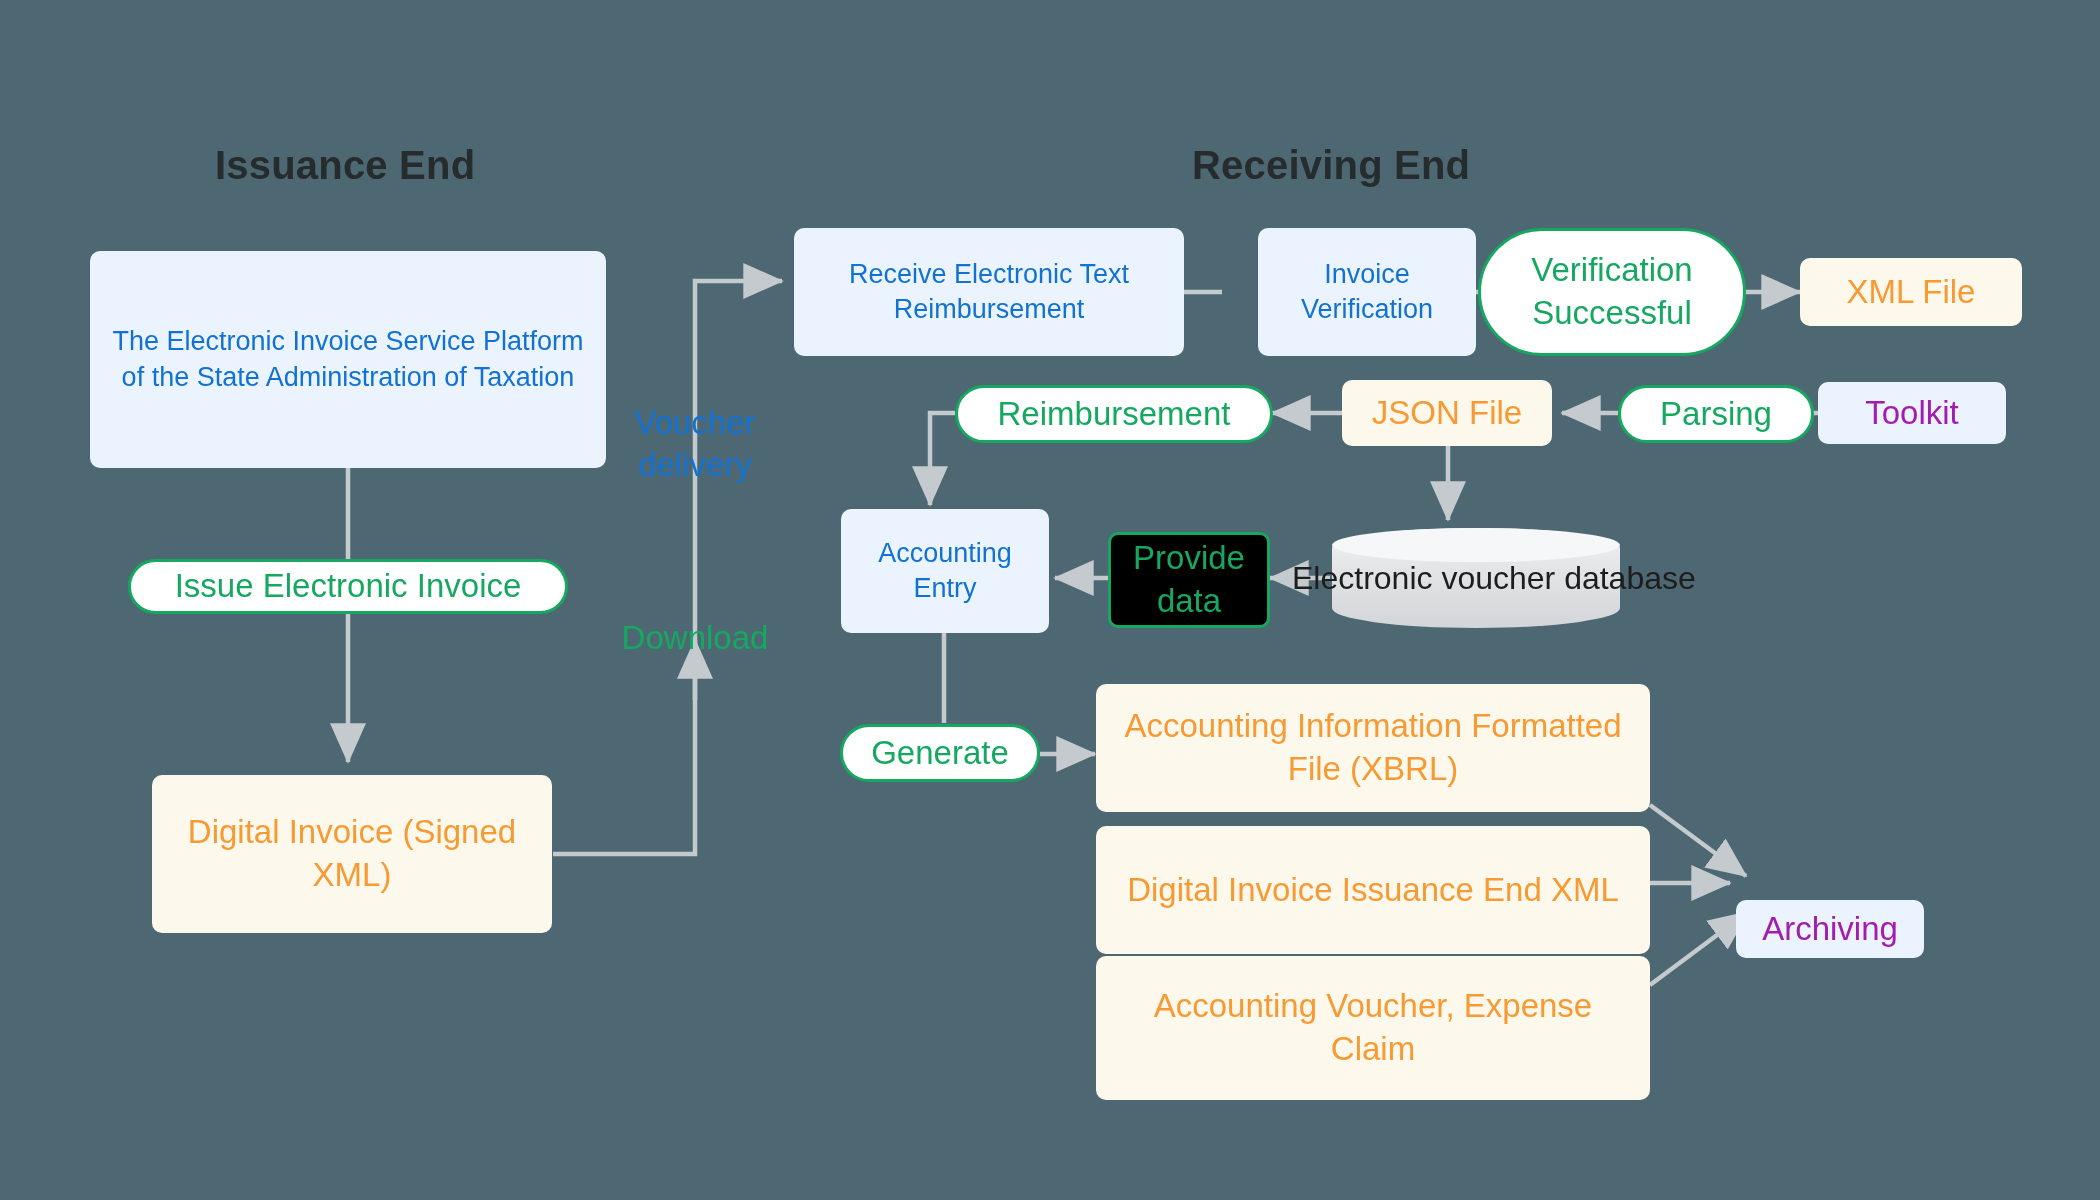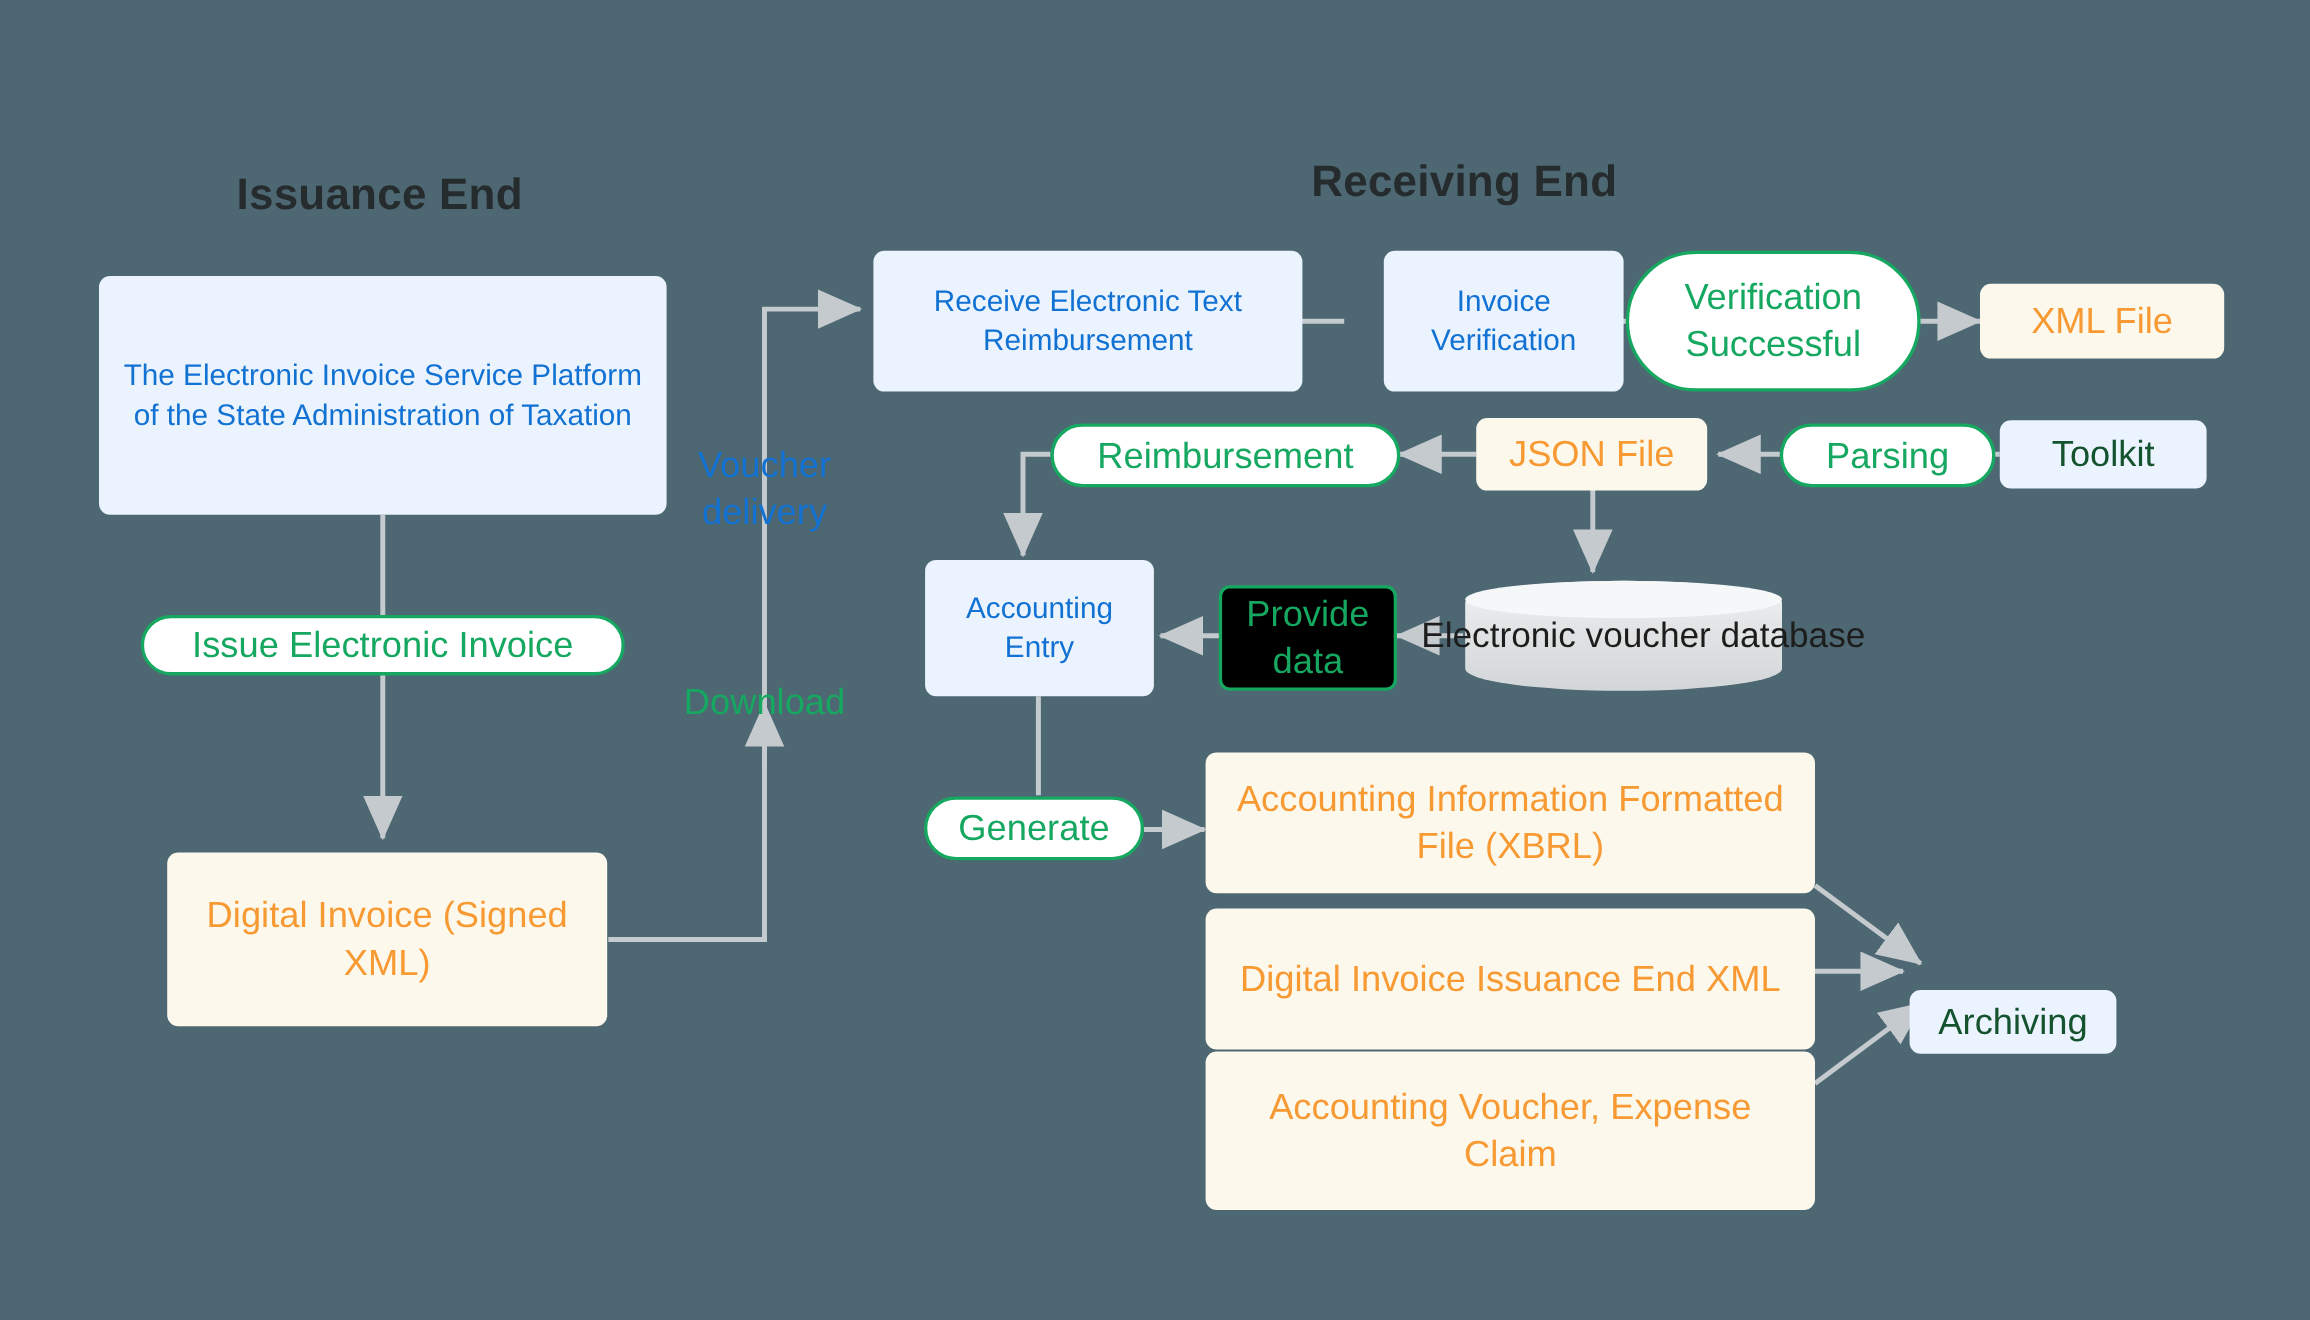--- a/index.html
+++ b/index.html
@@ -15,21 +15,21 @@
 
   .node{position:absolute;box-sizing:border-box;display:flex;align-items:center;justify-content:center;
         text-align:center;line-height:1.30;}
 
   
   .title{position:absolute;color:#262c2e;font-size:40px;font-weight:bold;letter-spacing:.2px;}
 
   
   .blue{background:#eaf3fe;color:#1272d3;border-radius:10px;font-size:27px;}
   
-  .blue-s{background:#eaf3fe;color:#14532d;border-radius:10px;font-size:33px;}
+  .blue-s{background:#eaf3fe;color:#a21caf;border-radius:10px;font-size:33px;}
   
   .cream{background:#fdf8ec;color:#f79a33;border-radius:10px;font-size:33px;}
   
   .pill{background:#ffffff;color:#16a861;border:3px solid #16a861;border-radius:999px;font-size:33px;}
   
   .grect{background:#000000;color:#16a861;border:3px solid #16a861;border-radius:10px;font-size:33px;}
 
   
   .db{position:absolute;}
   .db .cyl{position:absolute;left:0;top:0;width:100%;height:100%;
@@ -92,21 +92,21 @@
       <path d="M1040,754 L1095,754" marker-end="url(#ah)"></path>
 
       <path d="M1650,805 L1746,876" marker-end="url(#ah)"></path>
 
       <path d="M1650,883 L1730,883" marker-end="url(#ah)"></path>
 
       <path d="M1650,985 L1748,912" marker-end="url(#ah)"></path>
     </g>
   </svg>
 
-  <div class="title" style="left:215px;top:155px;">Issuance End</div>
+  <div class="title" style="left:215px;top:143px;">Issuance End</div>
   <div class="title" style="left:1192px;top:143px;">Receiving End</div>
 
   <div class="node blue" style="left:90px;top:251px;width:516px;height:217px;padding:0 22px;">The Electronic Invoice Service Platform of the State Administration of Taxation</div>
 
   <div class="node pill" style="left:128px;top:559px;width:440px;height:55px;">Issue Electronic Invoice</div>
 
   <div class="node cream" style="left:152px;top:775px;width:400px;height:158px;padding:0 18px;">Digital Invoice (Signed XML)</div>
 
   <div class="elabel blue-t" style="left:605px;top:402px;width:180px;">Voucher delivery</div>
   <div class="elabel green-t" style="left:605px;top:598px;width:180px;margin-top:19px;">Download</div>

